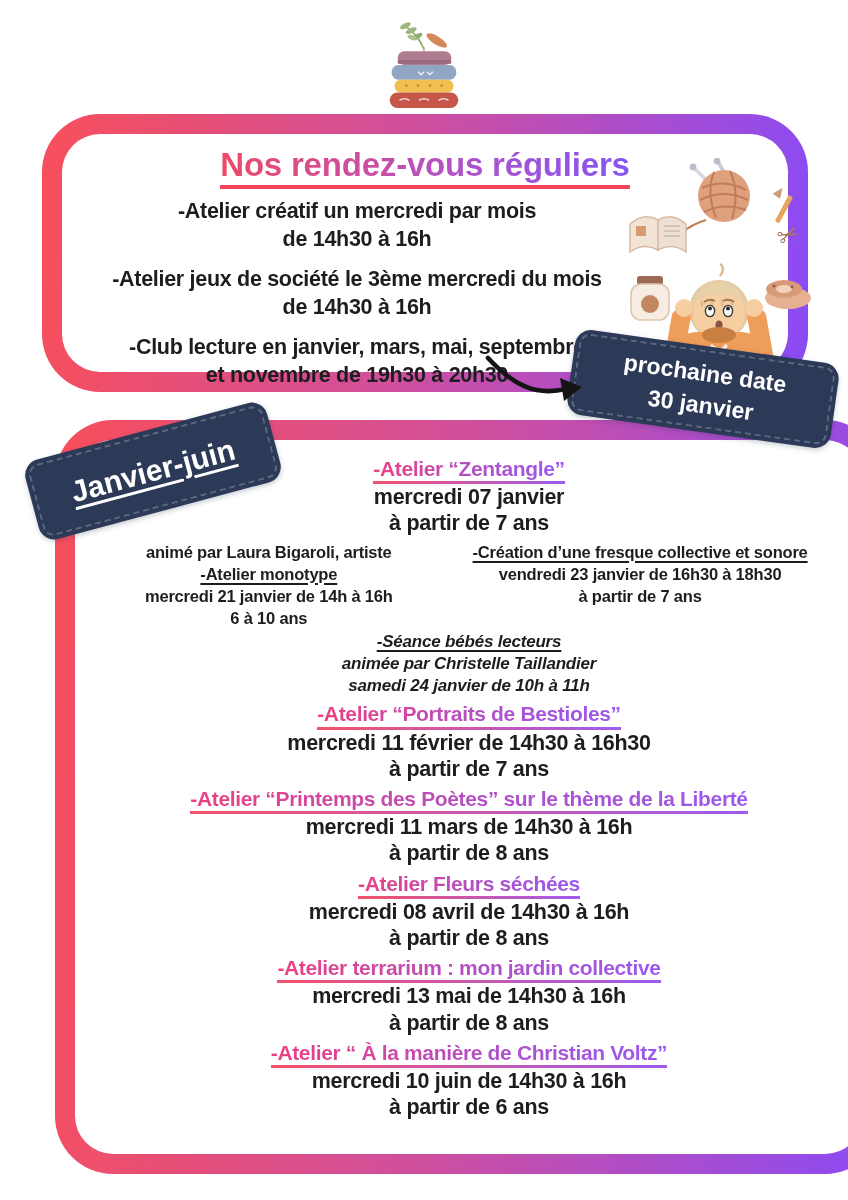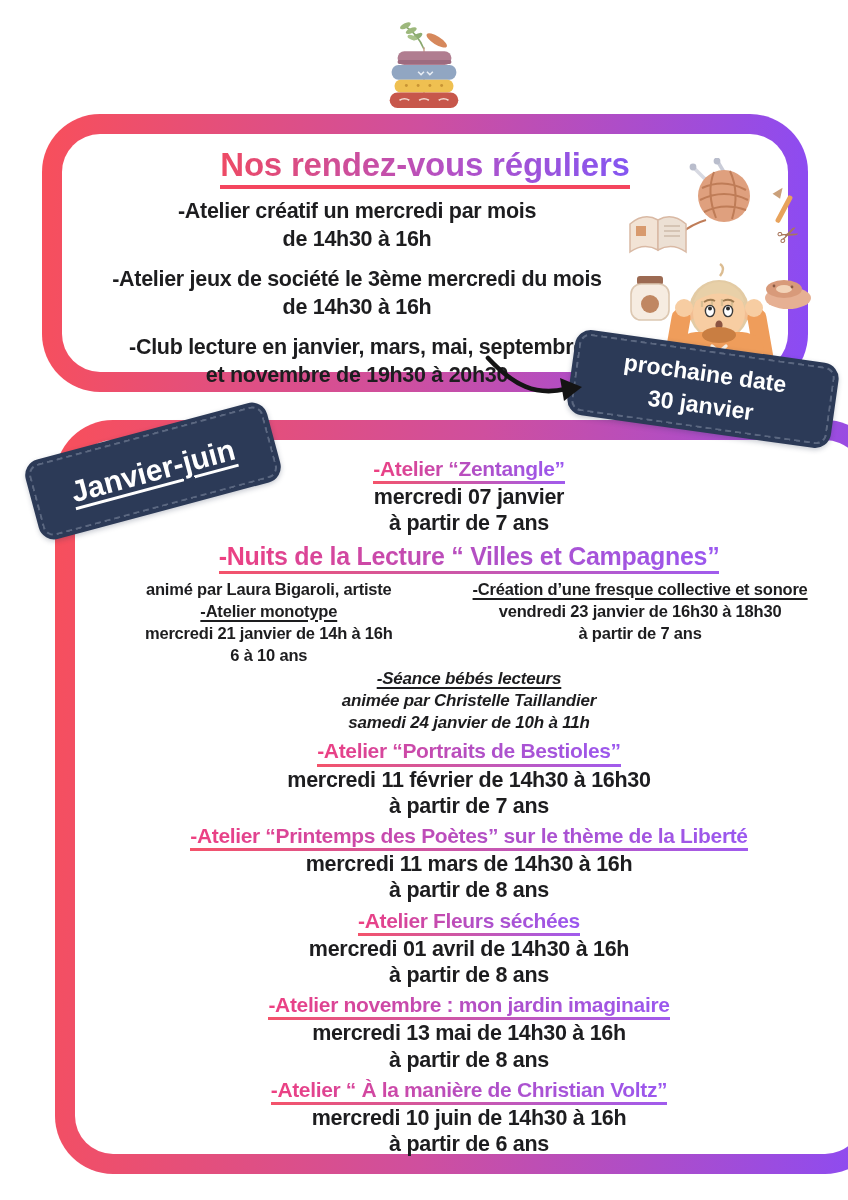--- a/index.html
+++ b/index.html
@@ -201,23 +201,20 @@
 
 <div class="gcard" id="card-season">
   <div class="agenda">
 
     <div class="ev">
       <div><span class="ev-title">-Atelier “Zentangle”</span></div>
       <div class="ev-line">mercredi 07 janvier</div>
       <div class="ev-line">à partir de 7 ans</div>
     </div>
 
-    <div class="ev">
-      <span class="ev-title nuits-title">-Nuits de la Lecture “ Villes et Campagnes”</span>
-    </div>
 
     <div class="twocol">
       <div class="col col-left">
         <div class="small-line">animé par Laura Bigaroli, artiste</div>
         <div class="small-line black-title">-Atelier monotype</div>
         <div class="small-line">mercredi 21 janvier de 14h à 16h</div>
         <div class="small-line">6 à 10 ans</div>
       </div>
       <div class="col col-right">
         <div class="small-line black-title">-Création d’une fresque collective et sonore</div>
@@ -239,26 +236,26 @@
     </div>
 
     <div class="ev">
       <div><span class="ev-title">-Atelier “Printemps des Poètes” sur le thème de la Liberté</span></div>
       <div class="ev-line">mercredi 11 mars de 14h30 à 16h</div>
       <div class="ev-line">à partir de 8 ans</div>
     </div>
 
     <div class="ev">
       <div><span class="ev-title">-Atelier Fleurs séchées</span></div>
-      <div class="ev-line">mercredi 01 avril de 14h30 à 16h</div>
+      <div class="ev-line">mercredi 08 avril de 14h30 à 16h</div>
       <div class="ev-line">à partir de 8 ans</div>
     </div>
 
     <div class="ev">
-      <div><span class="ev-title">-Atelier novembre : mon jardin imaginaire</span></div>
+      <div><span class="ev-title">-Atelier terrarium : mon jardin collective</span></div>
       <div class="ev-line">mercredi 13 mai de 14h30 à 16h</div>
       <div class="ev-line">à partir de 8 ans</div>
     </div>
 
     <div class="ev">
       <div><span class="ev-title">-Atelier “ À la manière de Christian Voltz”</span></div>
       <div class="ev-line">mercredi 10 juin de 14h30 à 16h</div>
       <div class="ev-line">à partir de 6 ans</div>
     </div>
 

